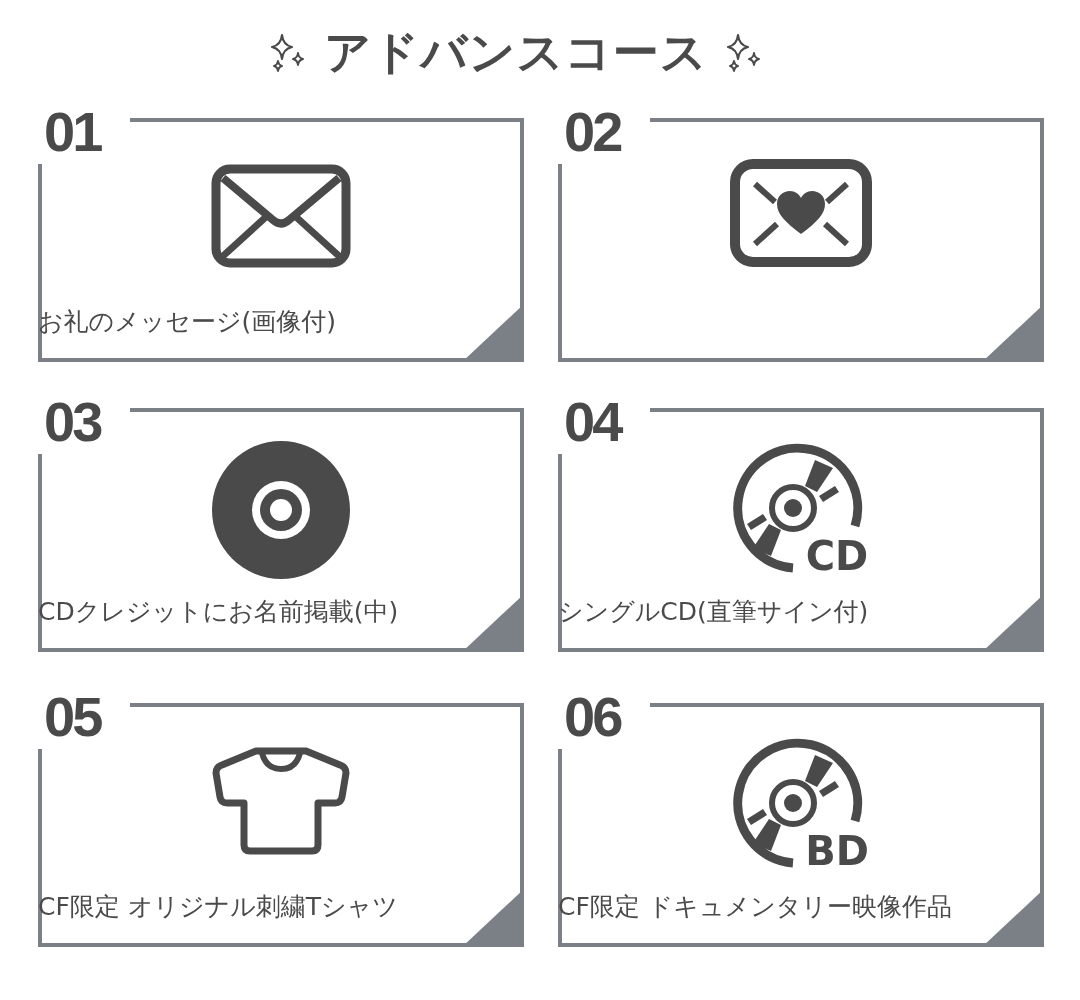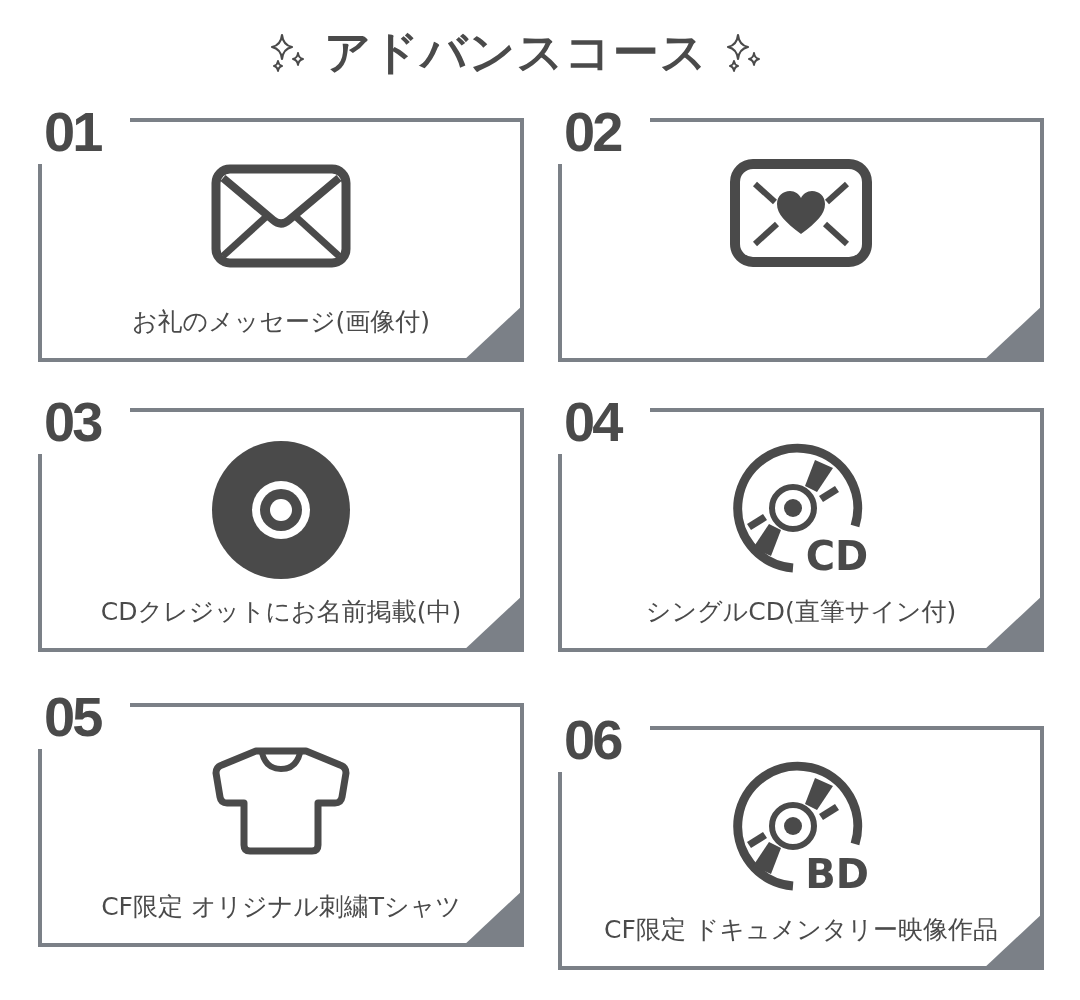--- a/index.html
+++ b/index.html
@@ -22,21 +22,21 @@
     position: absolute; right: 0; bottom: 0; width: 62px; height: 58px;
     background: #7b8087; clip-path: polygon(100% 0, 100% 100%, 0 100%);
   }
   .card .num {
     position: absolute; left: 6px; top: -14px;
     font-family: Liberation Sans, sans-serif; font-weight: bold;
     font-size: 56px; color: #4a4a4a; letter-spacing: -3px; line-height: 1;
   }
   .card .icon { position: absolute; left: 50%; transform: translateX(-50%); }
   .card .label {
-    position: absolute; left: 0; right: 0; bottom: 24px; text-align: center;
+    position: absolute; left: 0; right: 0; bottom: 24px; text-align: left;
     font-size: 25px; color: #4a4a4a; white-space: nowrap; margin-top: 14px;
   }
 </style>
 </head>
 <body>
 
 <div class="title">
   <svg class="sparkle" viewBox="0 0 44 44">
     <path d="M16 4 Q17 14 26 16 Q17 18 16 28 Q15 18 6 16 Q15 14 16 4Z" fill="none" stroke="#4a4a4a" stroke-width="2.2" stroke-linejoin="round"></path>
     <path d="M32 22 Q32.6 27 37 28 Q32.6 29 32 34 Q31.4 29 27 28 Q31.4 27 32 22Z" fill="none" stroke="#4a4a4a" stroke-width="2" stroke-linejoin="round"></path>
@@ -126,21 +126,21 @@
   <div class="left-line"></div>
   <div class="corner"></div>
   <div class="num">05</div>
   <svg class="icon" style="top:42px;" width="142" height="112" viewBox="0 0 142 112">
     <path d="M46 6 L96 6 L130 20 Q136 22 136 28 L132 52 Q131 58 125 58 L108 58 L108 100 Q108 106 102 106 L40 106 Q34 106 34 100 L34 58 L17 58 Q11 58 10 52 L6 28 Q6 22 12 20 Z" fill="none" stroke="#4a4a4a" stroke-width="7" stroke-linejoin="round"></path>
     <path d="M52 8 Q56 24 71 24 Q86 24 90 8" fill="none" stroke="#4a4a4a" stroke-width="6"></path>
   </svg>
   <div class="label">CF限定 オリジナル刺繍Tシャツ</div>
 </div>
 
-<div class="card" style="left:558px; top:726px;padding-left:12px;">
+<div class="card" style="left:558px; top:703px;padding-left:12px;">
   <div class="top-line"></div>
   <div class="right-line"></div>
   <div class="bottom-line"></div>
   <div class="left-line"></div>
   <div class="corner"></div>
   <div class="num">06</div>
   <svg class="icon" style="top:32px;" width="140" height="136" viewBox="0 0 140 136">
     <path d="M62 128 A60 60 0 1 1 124 86" fill="none" stroke="#4a4a4a" stroke-width="9"></path>
     <circle cx="62" cy="68" r="21" fill="none" stroke="#4a4a4a" stroke-width="6"></circle>
     <circle cx="62" cy="68" r="9" fill="#4a4a4a"></circle>

